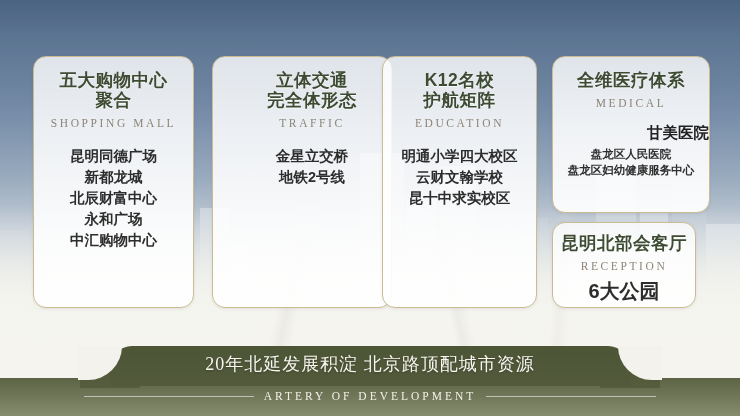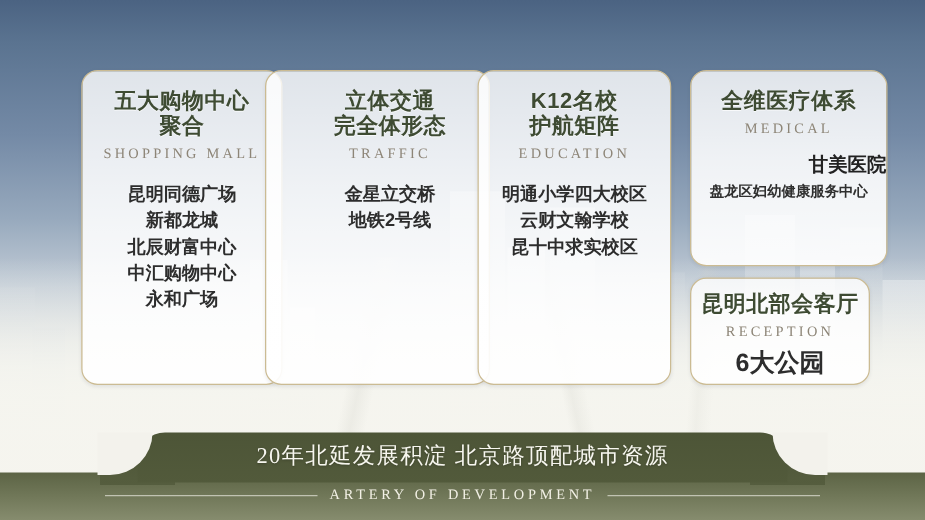--- a/index.html
+++ b/index.html
@@ -112,21 +112,21 @@
   .items.med .small {
     font-size: 11.5px;
     font-weight: 700;
     color: #2f2f2f;
     line-height: 16px;
   }
 
   .items.rec { margin-top: 9px; font-size: 20px; }
 
   
-  #card-1 { left: 33px;  top: 56px;  width: 161px; height: 252px; margin-left: 32px; }
+  #card-1 { left: 33px;  top: 56px;  width: 161px; height: 252px; }
   #card-2 { left: 212px; top: 56px;  width: 180px; height: 252px; padding-left: 20px; }
   #card-3 { left: 382px; top: 56px;  width: 155px; height: 252px; }
   #card-4 { left: 552px; top: 56px;  width: 158px; height: 157px; }
   #card-5 { left: 552px; top: 222px; width: 144px; height: 86px;  padding-top: 10px; }
 
   
   #banner {
     position: absolute;
     left: 0; right: 0;
     bottom: 0;
@@ -237,22 +237,22 @@
   <div class="marble"></div>
 
   <div class="card" id="card-1">
     <div class="cn-title">五大购物中心
 聚合</div>
     <div class="en-sub">SHOPPING MALL</div>
     <div class="items">
       <div class="it">昆明同德广场</div>
       <div class="it">新都龙城</div>
       <div class="it">北辰财富中心</div>
+      <div class="it">永和广场</div>
       <div class="it">中汇购物中心</div>
-      <div class="it">永和广场</div>
     </div>
   </div>
 
   <div class="card" id="card-2">
     <div class="cn-title">立体交通
 完全体形态</div>
     <div class="en-sub">TRAFFIC</div>
     <div class="items">
       <div class="it">金星立交桥</div>
       <div class="it">地铁2号线</div>
@@ -268,20 +268,21 @@
       <div class="it">云财文翰学校</div>
       <div class="it">昆十中求实校区</div>
     </div>
   </div>
 
   <div class="card" id="card-4">
     <div class="cn-title">全维医疗体系</div>
     <div class="en-sub">MEDICAL</div>
     <div class="items med">
       <div class="lead">甘美医院</div>
+      <div class="small">盘龙区人民医院</div>
       <div class="small">盘龙区妇幼健康服务中心</div>
     </div>
   </div>
 
   <div class="card" id="card-5">
     <div class="cn-title">昆明北部会客厅</div>
     <div class="en-sub">RECEPTION</div>
     <div class="items rec">
       <div class="it">6大公园</div>
     </div>

